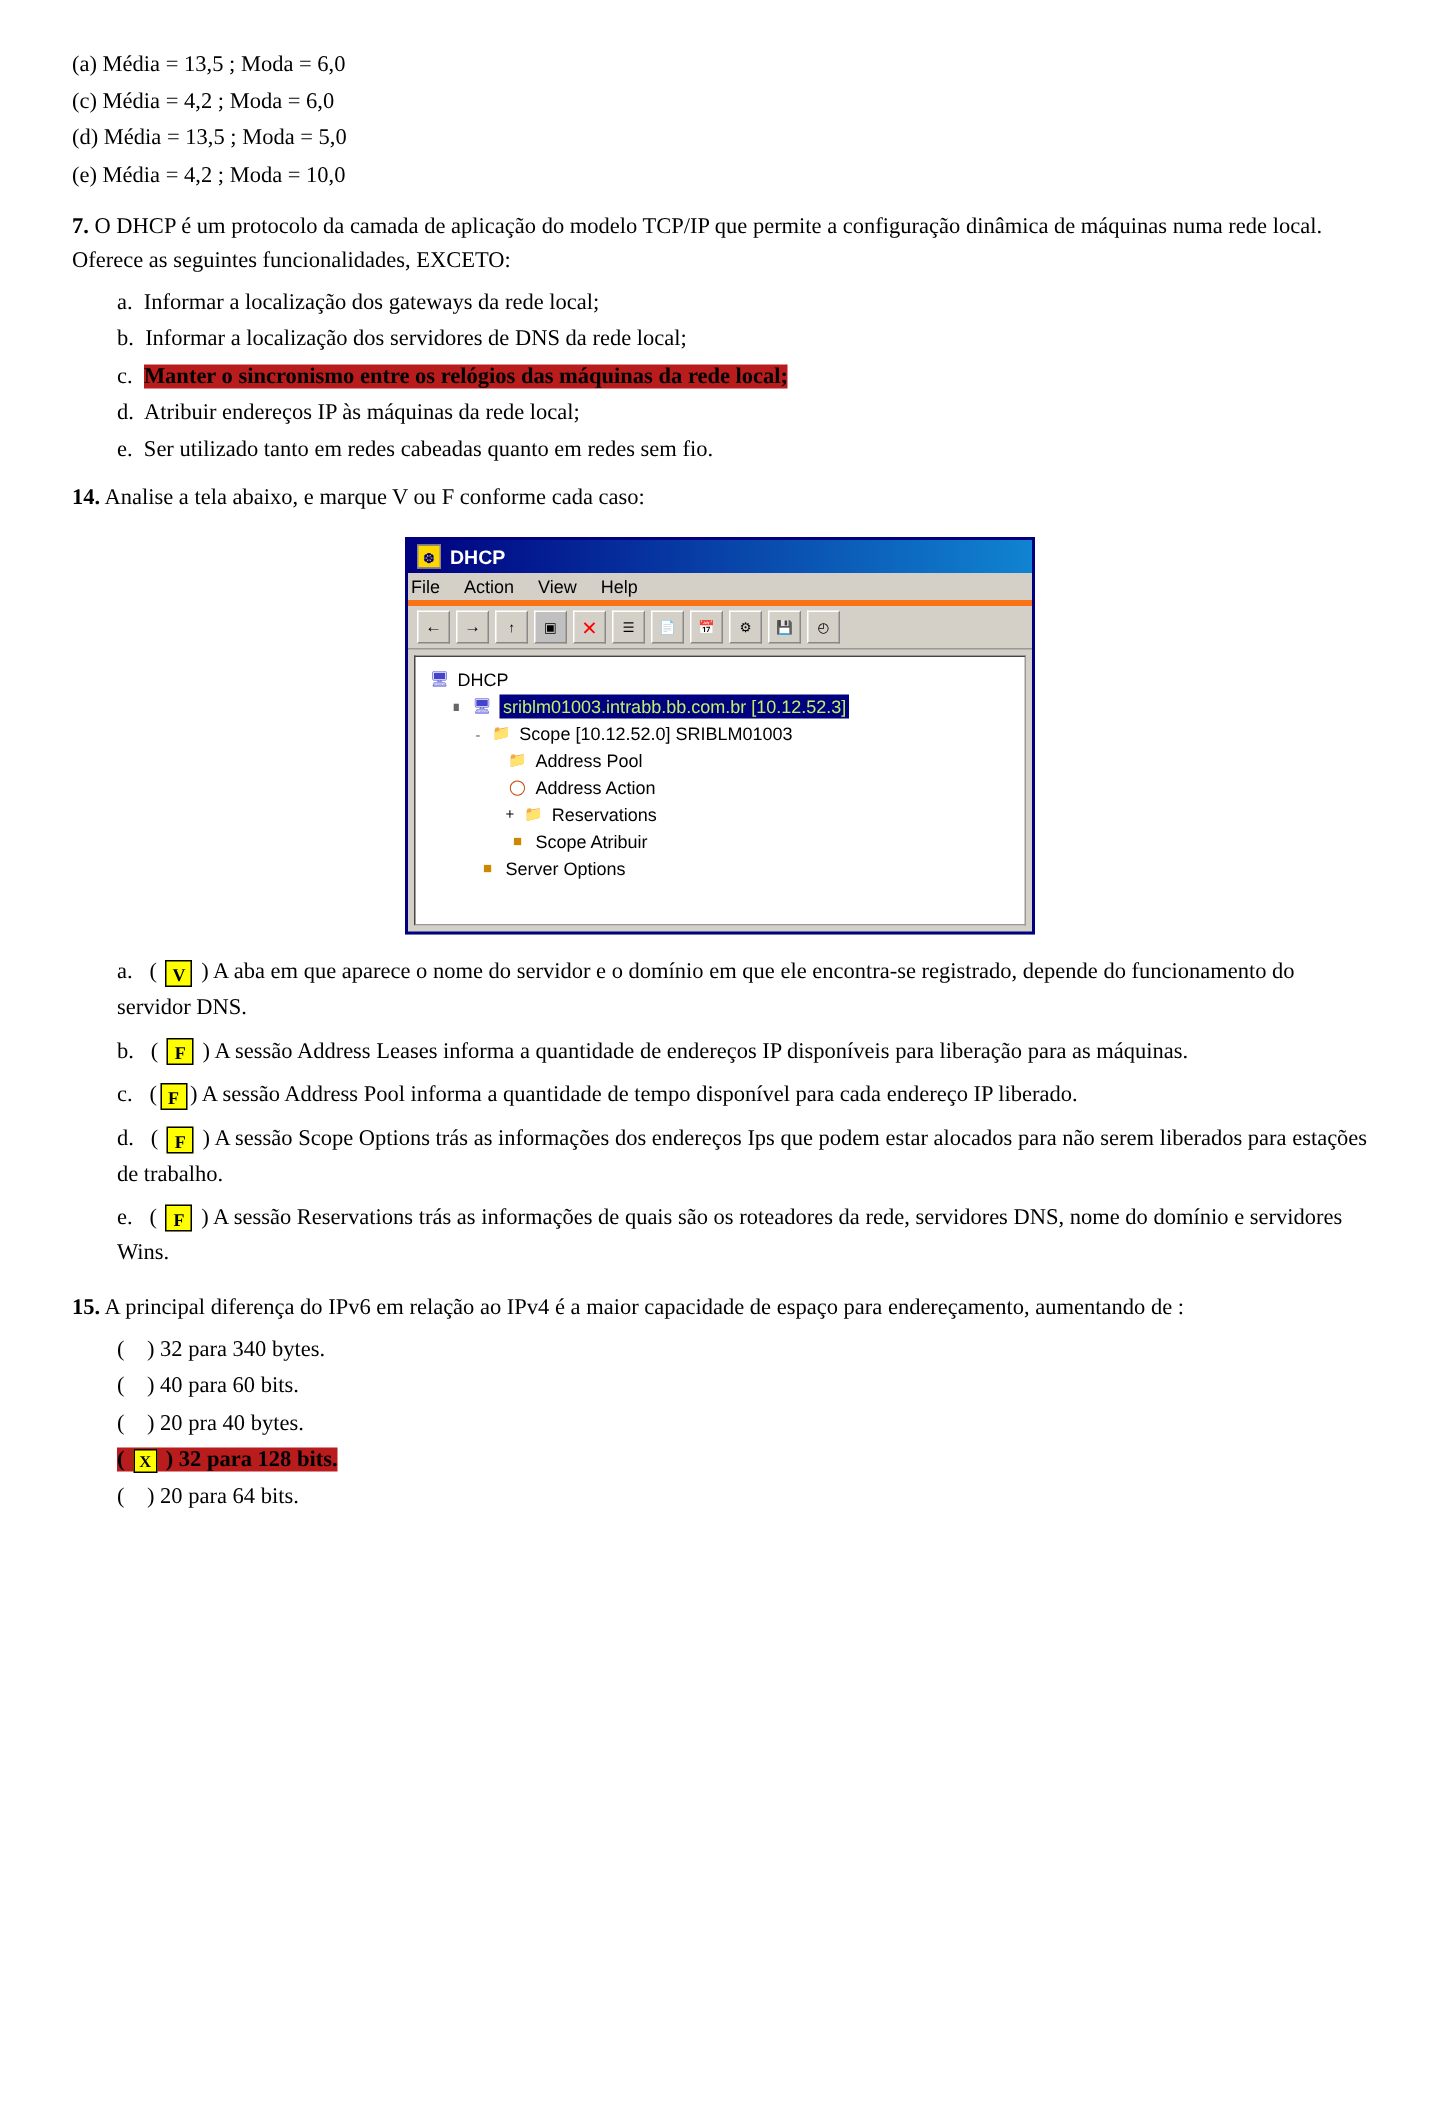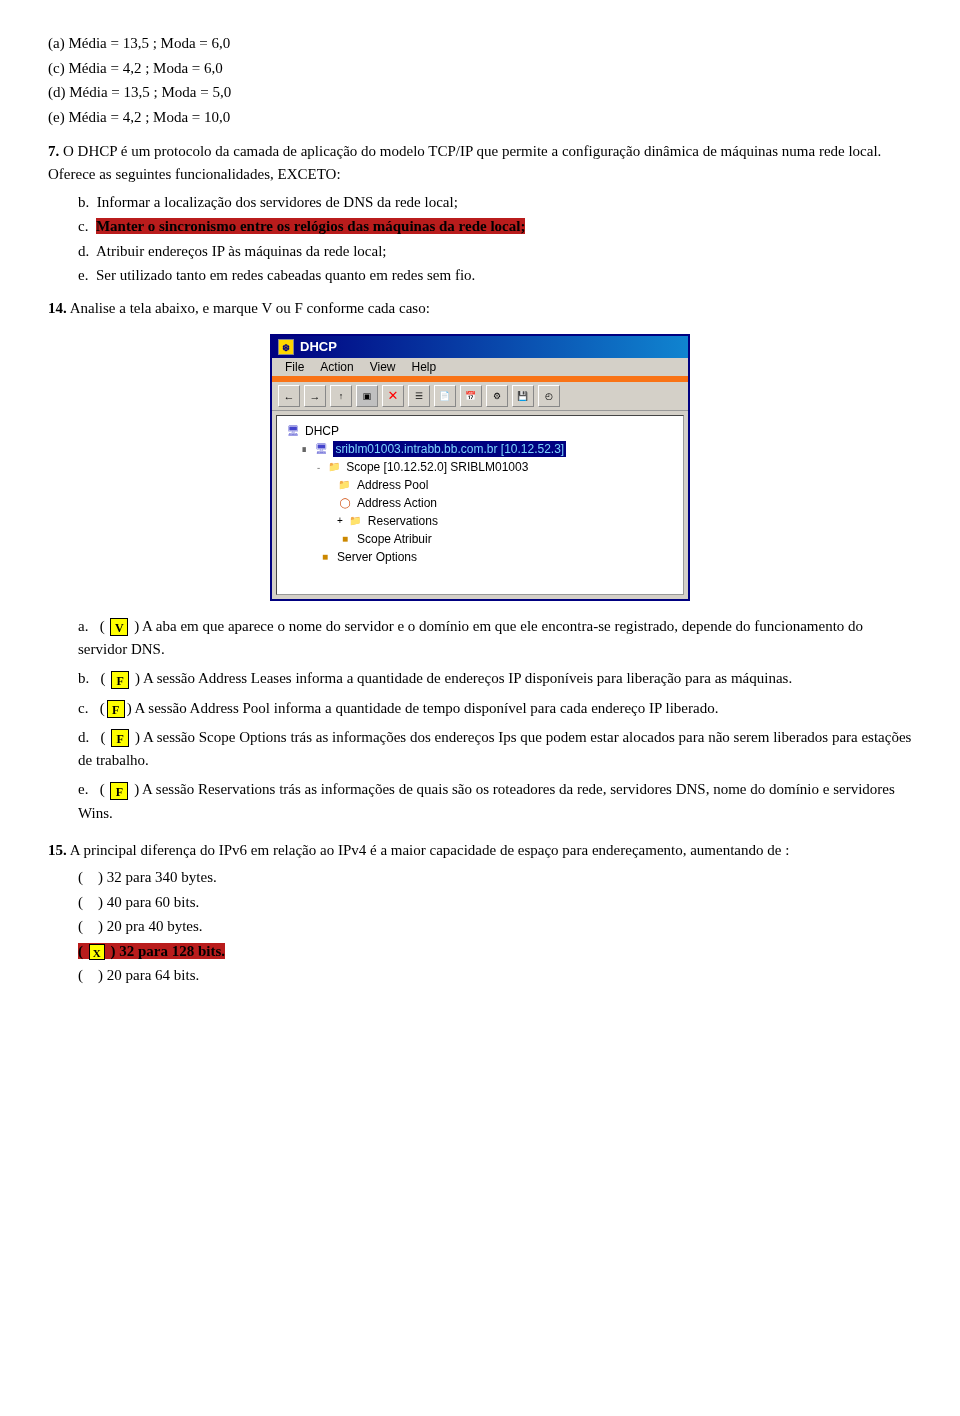--- a/index.html
+++ b/index.html
@@ -44,22 +44,22 @@
       border: 1px solid #888;
       display: inline-block;
       font-size: 9px;
       text-align: center;
       line-height: 16px;
       color: #000080;
       font-weight: bold;
     }
     .dhcp-menubar {
       background: #d4d0c8;
-      border-bottom: 6px solid #f97316;
-      padding: 2px 13px;
+      border-bottom: 4px solid #f97316;
+      padding: 2px 2px;
       display: flex;
       gap: 16px;
       font-size: 12px;
     }
     .dhcp-menubar span { cursor: pointer; }
     .dhcp-toolbar {
       background: #d4d0c8;
       border-bottom: 1px solid #999;
       padding: 3px 6px;
       display: flex;
@@ -96,21 +96,21 @@
     .tree-icon {
       width: 16px; height: 16px;
       display: inline-flex;
       align-items: center;
       justify-content: center;
       font-size: 10px;
       flex-shrink: 0;
     }
     .selected-item {
       background: #000080;
-      color: #7dd3fc;
+      color: #bef264;
       padding: 1px 2px;
     }
     .folder-icon { color: #FFD700; }
 
     .box-char { 
       display: inline-block;
       border: 1px solid #000;
       width: 18px;
       height: 18px;
       text-align: center;
@@ -141,20 +141,21 @@
   <div class="line">
     <span>(e) Média = 4,2 ; Moda = 10,0</span>
   </div>
 </div>
 
 <div class="section" style="margin-top: 12px;">
   <p>
     <span class="bold">7.</span> O DHCP é um protocolo da camada de aplicação do modelo TCP/IP que permite a configuração dinâmica de máquinas numa rede local. Oferece as seguintes funcionalidades, EXCETO:
   </p>
   <div class="indent1" style="margin-top:4px;">
+    <div class="line">a.&nbsp; Informar a localização dos gateways da rede local;</div>
     <div class="line">b.&nbsp; Informar a localização dos servidores de DNS da rede local;</div>
     <div class="line">c.&nbsp; <span class="highlight-yellow">Manter o sincronismo entre os relógios das máquinas da rede local;</span></div>
     <div class="line">d.&nbsp; Atribuir endereços IP às máquinas da rede local;</div>
     <div class="line">e.&nbsp; Ser utilizado tanto em redes cabeadas quanto em redes sem fio.</div>
   </div>
 </div>
 
 <div class="section" style="margin-top: 2px;">
   <p>
     <span class="bold">14.</span> Analise a tela abaixo, e marque V ou F conforme cada caso:

